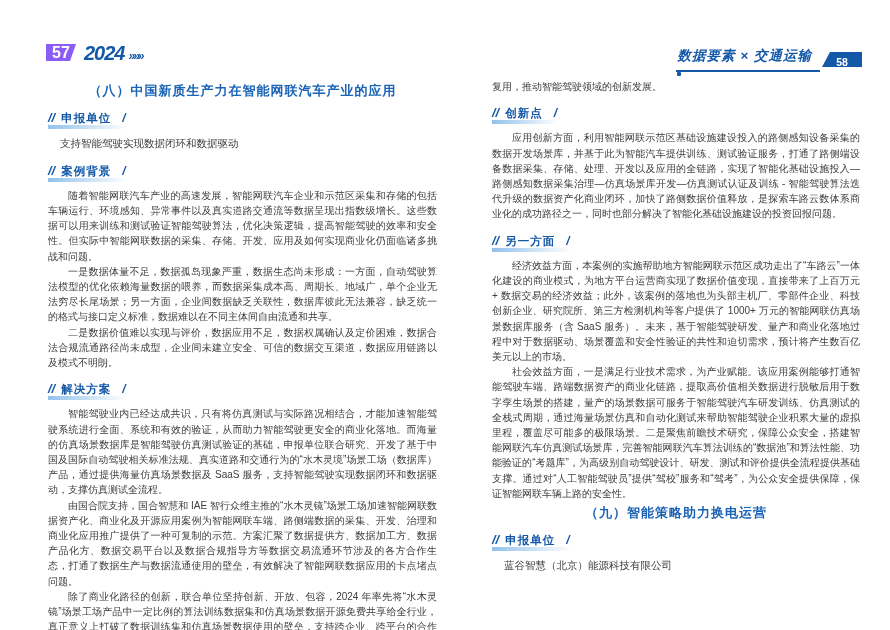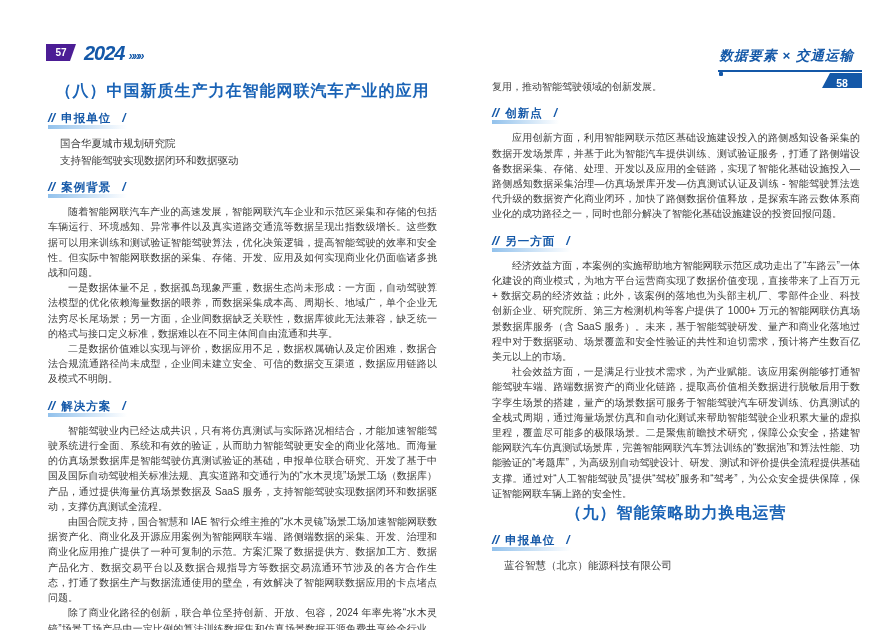--- a/index.html
+++ b/index.html
@@ -5,50 +5,50 @@
   * { margin:0; padding:0; box-sizing:border-box; }
   html,body { background:#f4f4f4; }
   .page {
     position:relative; width:890px; height:630px; background:#ffffff;
     font-family:"Liberation Sans","DejaVu Sans",sans-serif;
     color:#3c3c3c; overflow:hidden; margin:0 auto;
   }
   
   .hdr-left { position:absolute; left:46px; top:44px; display:flex; align-items:flex-start; }
   .badge-left {
-    background:#4c1d95; color:#fff; font-weight:bold; font-size:10px;
+    background:#8b5cf6; color:#fff; font-weight:bold; font-size:16px;
     width:30px; height:17px; line-height:17px; text-align:center;
     clip-path:polygon(0 0,100% 0,80% 100%,0 100%);
   }
   .logo-2024 {
     margin-left:8px; color:#1458a8; font-weight:bold; font-style:italic;
     font-size:20px; letter-spacing:-1px; line-height:18px; display:flex; align-items:baseline;
   }
   .logo-chev { font-size:12px; letter-spacing:-2px; margin-left:4px; font-style:italic; }
-  .hdr-right { position:absolute; right:28px; top:46px; display:flex; align-items:flex-end;flex-direction:column; }
+  .hdr-right { position:absolute; right:28px; top:46px; display:flex; align-items:center; }
   .hdr-right-text {
     position:relative; color:#1458a8; font-weight:bold; font-style:italic;
     font-size:13.5px; letter-spacing:1px; padding:1px 8px 5px 2px;
     border-bottom:2px solid #1458a8;
   }
   .underline-dot {
     position:absolute; left:1px; bottom:-6px; width:4px; height:4px;
     background:#1458a8; border-radius:1px;
   }
   .badge-right {
     background:#1458a8; color:#fff; font-weight:bold; font-size:10.5px;
     width:40px; height:15px; line-height:21px; text-align:center;
     clip-path:polygon(20% 0,100% 0,100% 100%,0 100%); margin-left:2px; margin-top:1px;
   }
   
   .col { position:absolute; top:79px; font-size:10px; line-height:15.2px; }
   .col-left  { left:48px;  width:389px; }
   .col-right { left:492px; width:368px; }
   .sec-title {
-    color:#1a63b6; font-weight:bold; font-size:16px; letter-spacing:1px;
+    color:#1a63b6; font-weight:bold; font-size:13px; letter-spacing:1px;
     text-align:center; line-height:16px; margin:4px 0 2px;
   }
   .sec-title.second { }
   .sec-head { display:flex; align-items:flex-end; margin:11px 0 6px; }
   .sec-core { position:relative; padding:0 2px 3px 0; display:flex; align-items:baseline; }
   .sec-core::after {
     content:""; position:absolute; left:0; bottom:0; height:4px; width:calc(100% + 14px);
     background:linear-gradient(to right, rgba(140,190,235,0.95), rgba(140,190,235,0));
   }
   .slashes { color:#1458a8; font-weight:bold; font-style:italic; font-size:13px; margin-right:6px; }
@@ -88,21 +88,20 @@
     <h2 class="sec-title">（八）中国新质生产力在智能网联汽车产业的应用</h2>
 
     <div class="sec-head">
       <span class="sec-core">
         <span class="slashes">//</span>
         <span class="sec-label">申报单位</span>
       </span>
       <span class="end-slash">/</span>
     </div>
     <ul class="unit-list">
-      <li>国合华夏城市规划研究院</li>
       <li>支持智能驾驶实现数据闭环和数据驱动</li>
     </ul>
 
     <div class="sec-head">
       <span class="sec-core">
         <span class="slashes">//</span>
         <span class="sec-label">案例背景</span>
       </span>
       <span class="end-slash">/</span>
     </div>

